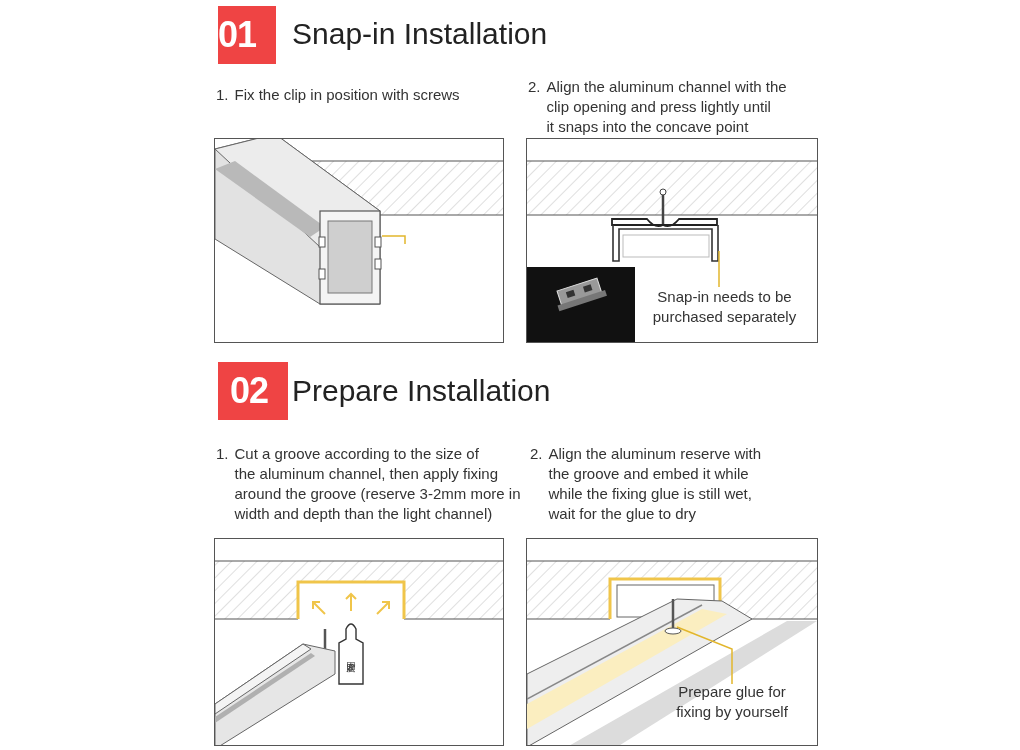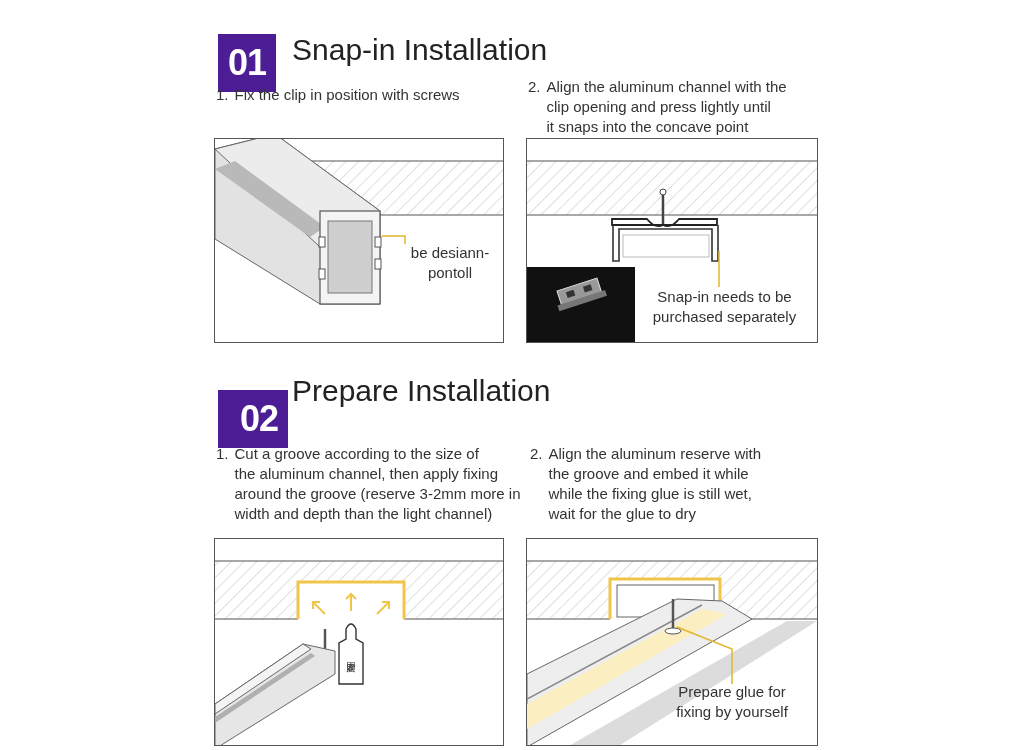--- a/index.html
+++ b/index.html
@@ -4,25 +4,24 @@
 <style>
   html, body { margin: 0; padding: 0; }
   body {
     width: 1020px; height: 750px; position: relative; overflow: hidden;
     background: #ffffff;
     font-family: "Liberation Sans", "DejaVu Sans", sans-serif;
     color: #2b2b2b;
   }
   .badge {
     position: absolute; width: 58px; height: 58px;
-    background: #4c1d95; color: #fff;
+    background: #ef4444; color: #fff;
     font-family: "Liberation Sans", sans-serif; font-weight: bold;
-    font-size: 36px; line-height: 58px; text-align: center;
+    font-size: 36px; line-height: 58px; text-align: left;
     letter-spacing: -1px;
-    margin-top: 28px;
   }
   .title {
     position: absolute; font-size: 30px; color: #222; line-height: 40px;
   }
   .step {
     position: absolute; font-size: 15px; line-height: 20px; color: #333;
     display: flex;
   }
   .step .num { flex: 0 0 auto; margin-right: 6px; }
   .step .txt { white-space: pre-line; }
@@ -41,21 +40,21 @@
 
 <svg width="0" height="0" style="position:absolute">
   <defs>
     <pattern id="hatch" patternUnits="userSpaceOnUse" width="9" height="9" patternTransform="rotate(45)">
       <line x1="0" y1="0" x2="0" y2="9" stroke="#c4c4c4" stroke-width="1.1"></line>
     </pattern>
   </defs>
 </svg>
 
 <div class="badge" style="left:218px; top:6px;">01</div>
-<div class="title" style="left:292px; top:14px;margin-top:16px;">Snap-in Installation</div>
+<div class="title" style="left:292px; top:14px;">Snap-in Installation</div>
 
 <div class="step" style="left:216px; top:85px;">
   <span class="num">1.</span>
   <span class="txt">Fix the clip in position with screws</span>
 </div>
 <div class="step" style="left:528px; top:77px;">
   <span class="num">2.</span>
   <span class="txt">Align the aluminum channel with the
 clip opening and press lightly until
 it snaps into the concave point</span>
@@ -73,22 +72,20 @@
 
     <rect x="105" y="72" width="60" height="93" fill="#f4f4f4" stroke="#555" stroke-width="1.2"></rect>
     <rect x="113" y="82" width="44" height="72" fill="#cfcfcf" stroke="#777"></rect>
     <rect x="160" y="98" width="6" height="10" fill="#fff" stroke="#555"></rect>
     <rect x="160" y="120" width="6" height="10" fill="#fff" stroke="#555"></rect>
     <rect x="104" y="98" width="6" height="10" fill="#fff" stroke="#555"></rect>
     <rect x="104" y="130" width="6" height="10" fill="#fff" stroke="#555"></rect>
 
     <polyline points="167,97 190,97 190,105" fill="none" stroke="#e2b62c" stroke-width="1.5"></polyline>
   </svg>
-  <div class="callout" style="left:180px; top:104px; width:110px;">be desiann-
-pontoll</div>
 </div>
 
 <div class="panel" style="left:526px; top:138px; width:292px; height:205px;padding-left:40px;">
   <svg width="292" height="205">
     <rect x="0" y="22" width="292" height="54" fill="url(#hatch)"></rect>
     <line x1="0" y1="22" x2="292" y2="22" stroke="#555" stroke-width="1.2"></line>
     <line x1="0" y1="76" x2="292" y2="76" stroke="#555" stroke-width="1.2"></line>
 
     <line x1="136" y1="52" x2="136" y2="86" stroke="#444" stroke-width="2.5"></line>
     <circle cx="136" cy="53" r="3" fill="#fff" stroke="#444"></circle>

